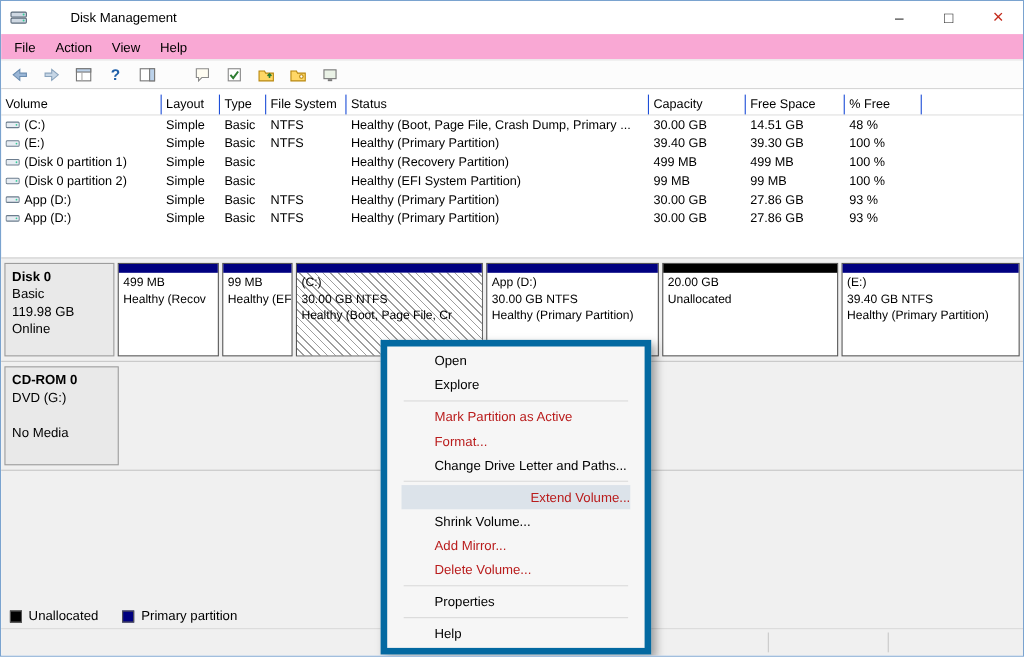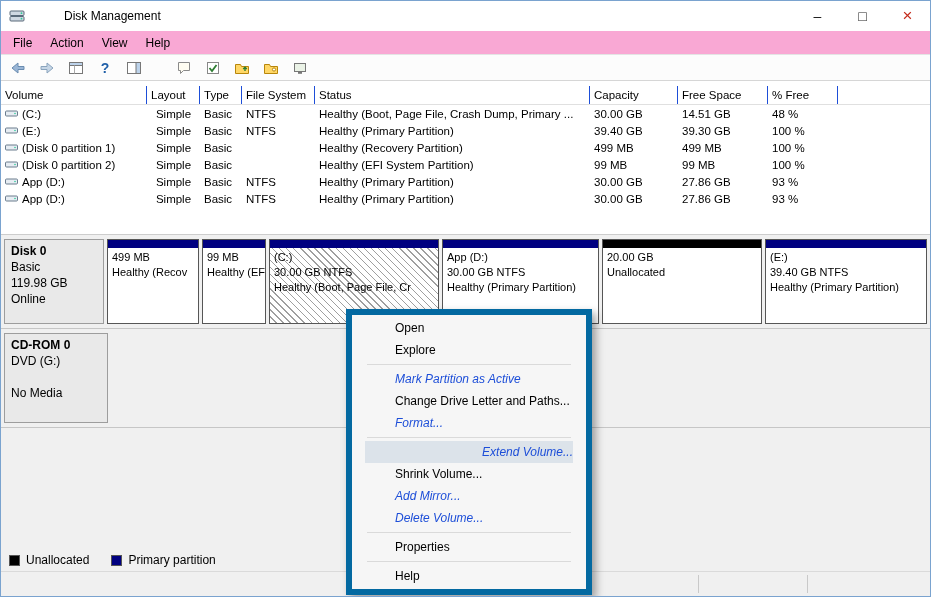--- a/index.html
+++ b/index.html
@@ -24,21 +24,21 @@
   .tb-gap { width:12px; }
   .qmark { color:#1f5fa8; font-weight:bold; font-size:14px; }
 
   
   .listview { font-size:11.5px; }
   .lv-header { display:flex; height:19px; align-items:stretch; border-bottom:1px solid #e0e0e0; margin-top:5px; }
   .lv-header .col { border-right:1px solid #1d4ed8; display:flex; align-items:center; }
   .lv-row { display:flex; height:17px; align-items:center; }
   .col { overflow:hidden; white-space:nowrap; flex-shrink:0; padding:0 4px; }
   .c-vol { width:146px; display:flex; align-items:center; }
-  .c-lay { width:53px;text-align:center; } .c-type { width:42px; } .c-fs { width:73px; }
+  .c-lay { width:53px; } .c-type { width:42px; } .c-fs { width:73px; }
   .c-status { width:275px; } .c-cap { width:88px; } .c-free { width:90px; } .c-pct { width:70px; }
   .c-fill { flex:1; border-right:none !important; }
   .drive-ic { margin-right:4px; display:inline-flex; flex-shrink:0; }
 
   
   .graph-pane { position:absolute; left:0; right:0; top:233px; bottom:0; background:#f0f0f0; border-top:1px solid #cdcdcd; display:flex; flex-direction:column; }
   .disk-row { display:flex; padding:4px 3px; border-bottom:1px solid #c6c6c6; }
   .disk-info { width:104px; background:#e9e9e9; border:1px solid #9d9d9d; padding:3px 6px; line-height:16px; }
   .di-name { font-weight:bold; }
   .di-spacer { height:16px; }
@@ -56,21 +56,21 @@
   .legend { display:flex; align-items:center; height:22px; padding-left:8px; gap:6px; }
   .swatch { width:11px; height:11px; border:1px solid #555; display:inline-block; flex-shrink:0; }
   .swatch.black { background:#000000; } .swatch.navy { background:#000080; }
   .sw-label { margin-right:16px; }
   .bottom-strip { position:relative; height:25px; border-top:1px solid #dadada; }
   .vsep { position:absolute; top:3px; width:1px; height:18px; background:#c9c9c9; }
 
   
   .context-menu { position:absolute; left:345px; top:308px; width:246px; background:#f6f6f6; border:6px solid #0369a1; box-shadow:4px 4px 8px rgba(0,0,0,0.35); padding:2px 13px; z-index:20; }
   .cm-item { height:22px; line-height:22px; padding-left:30px; white-space:nowrap; overflow:hidden; }
-  .cm-item.disabled { color:#1d4ed8;font-style:italic; }
+  .cm-item.disabled { color:#b91c1c; }
   .cm-item.hl { background:#dce3ea;text-align:right; }
   .cm-sep { height:1px; background:#dadada; margin:3px 2px; }
 </style>
 </head>
 <body>
 
 <div class="window">
 
   <div class="titlebar">
     <span class="title-icon">
@@ -358,22 +358,22 @@
       <div class="vsep" style="left:697px"></div>
       <div class="vsep" style="left:806px"></div>
     </div>
   </div>
 
   <div class="context-menu">
     <div class="cm-item">Open</div>
     <div class="cm-item">Explore</div>
     <div class="cm-sep"></div>
     <div class="cm-item disabled">Mark Partition as Active</div>
+    <div class="cm-item disabled">Format...</div>
     <div class="cm-item">Change Drive Letter and Paths...</div>
-    <div class="cm-item disabled">Format...</div>
     <div class="cm-sep"></div>
     <div class="cm-item disabled hl">Extend Volume...</div>
     <div class="cm-item">Shrink Volume...</div>
     <div class="cm-item disabled">Add Mirror...</div>
     <div class="cm-item disabled">Delete Volume...</div>
     <div class="cm-sep"></div>
     <div class="cm-item">Properties</div>
     <div class="cm-sep"></div>
     <div class="cm-item">Help</div>
   </div>

